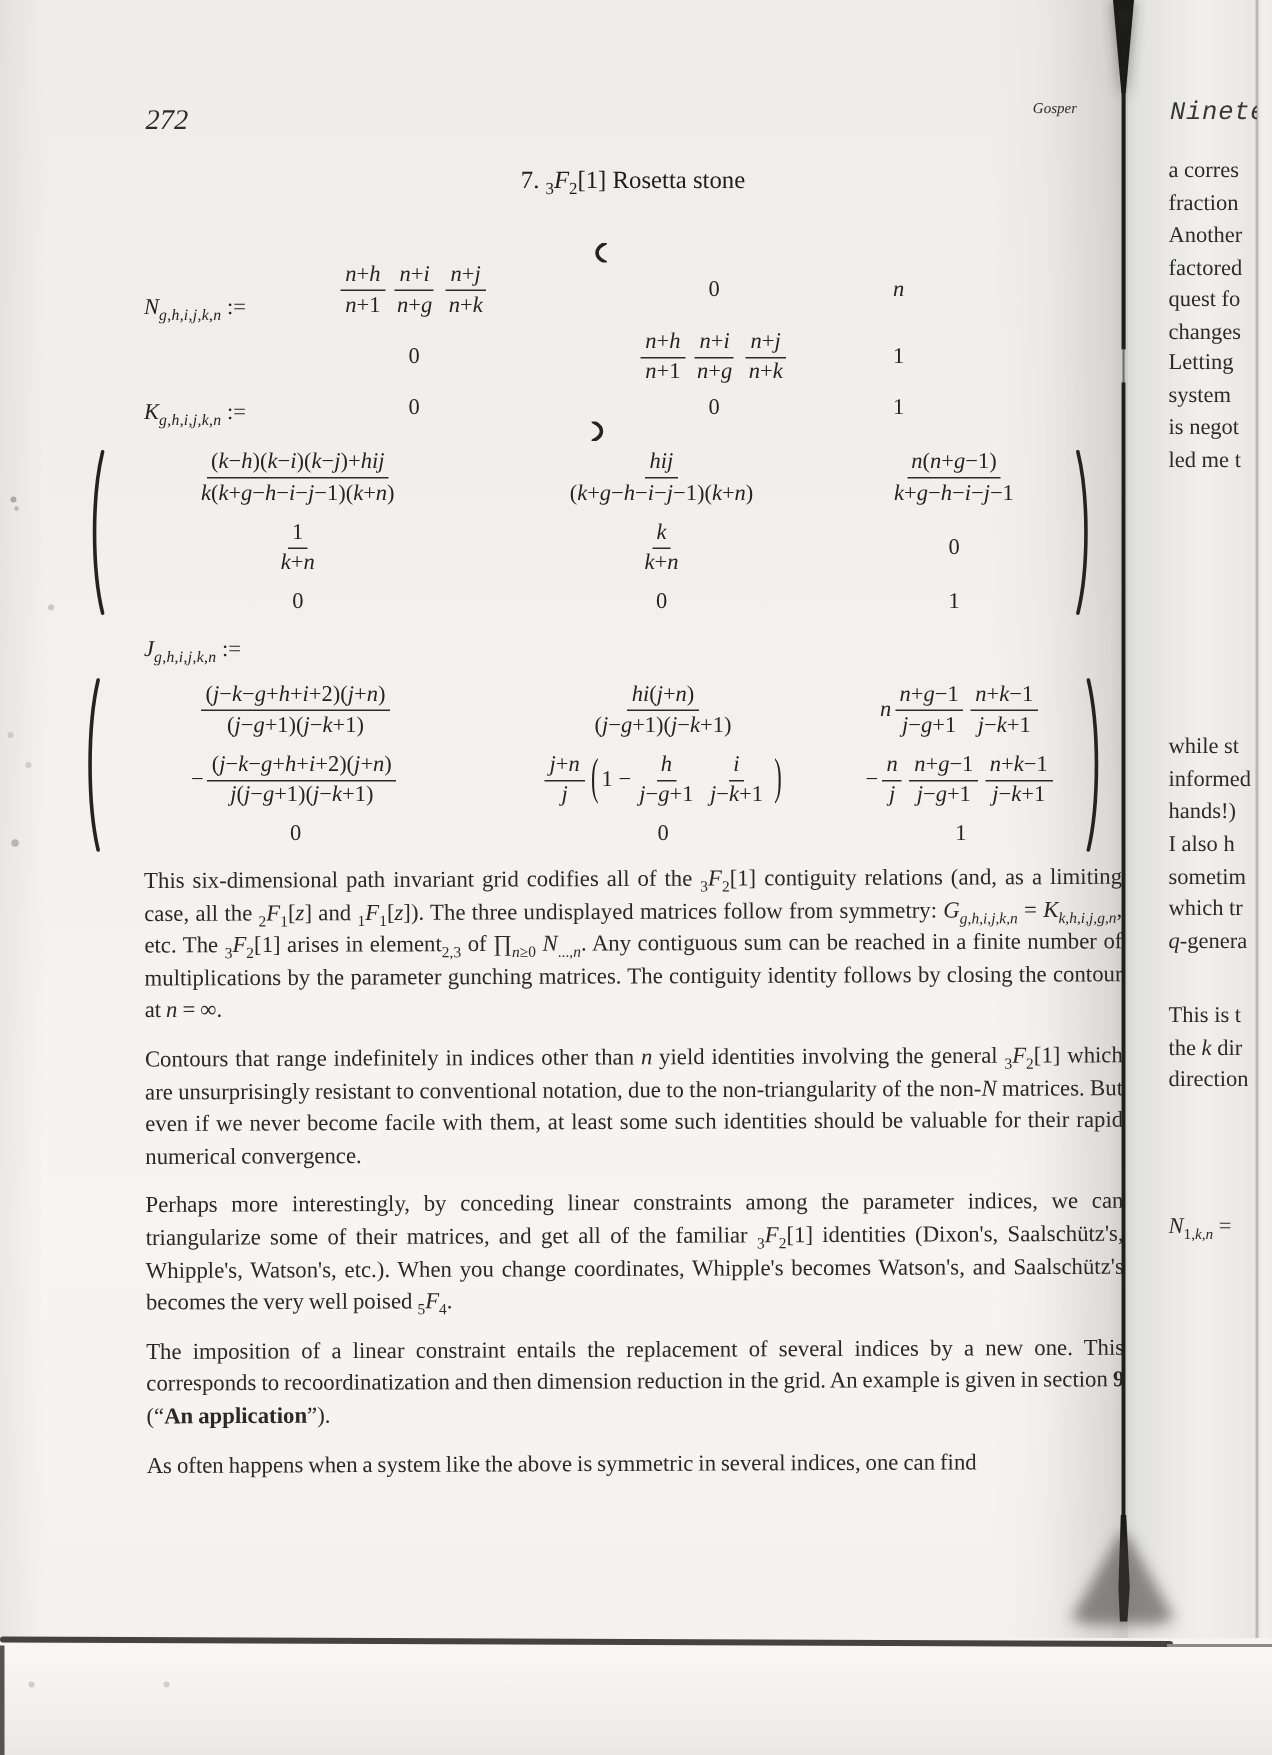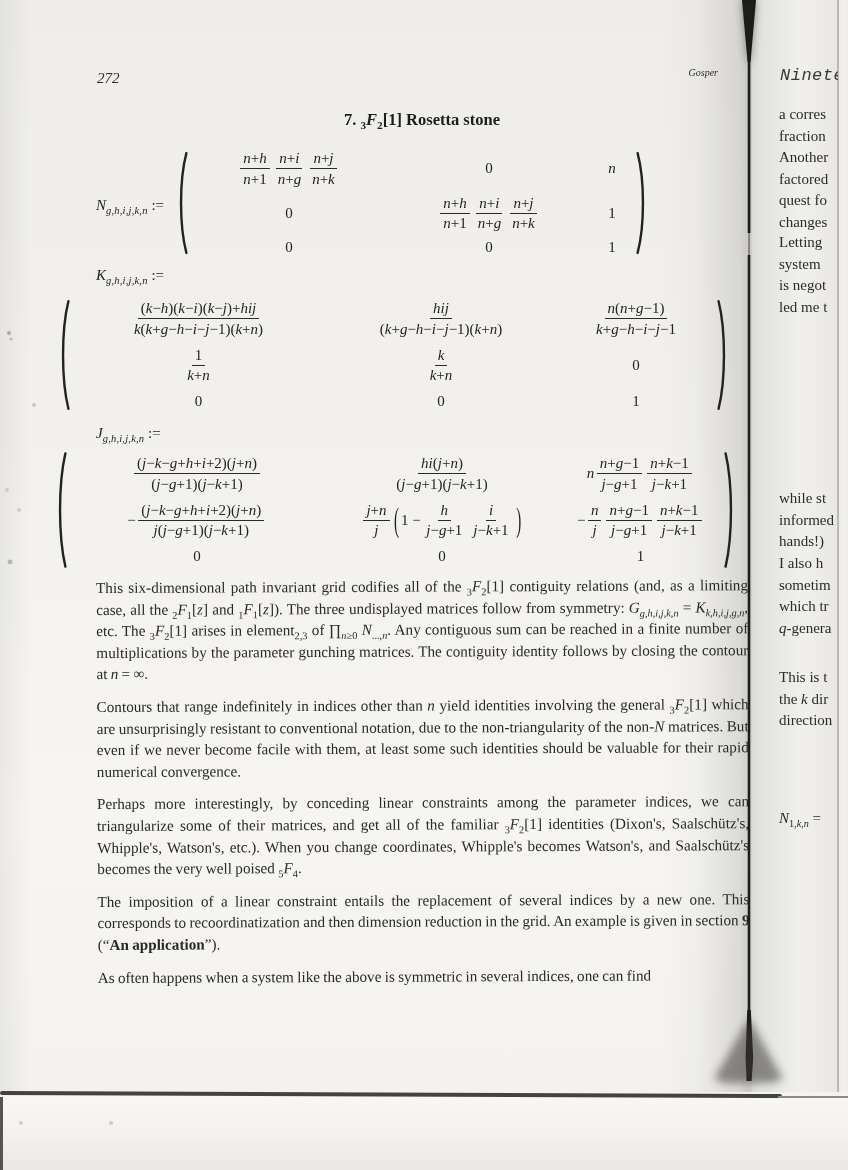--- a/index.html
+++ b/index.html
@@ -21,42 +21,42 @@
         background:linear-gradient(90deg,rgba(0,0,0,0) 0%,rgba(0,0,0,.06) 42%,rgba(0,0,0,.10) 50%,rgba(0,0,0,.05) 60%,rgba(0,0,0,0) 100%);}
   .bindsvg{position:absolute;left:700px;top:0;width:100px;height:1092px;}
   
   .underpage{position:absolute;left:0;top:1096px;width:848px;height:74px;
         background:linear-gradient(180deg,#f8f7f4 0%,#f2f1ee 55%,#e9e8e5 100%);}
   .bottomline{position:absolute;left:0;top:1091px;width:782px;height:4px;background:#45433f;
         transform:rotate(0.22deg);transform-origin:left center;border-radius:2px;}
   .bottomline2{position:absolute;left:778px;top:1096px;width:70px;height:2px;background:#8d8b87;}
   .bottomsliver{position:absolute;left:0;top:1097px;width:3px;height:73px;background:#56544f;}
   
-  .pgnum{position:absolute;left:97px;top:70px;font-style:italic;font-size:15px;color:#2c2c2a;}
+  .pgnum{position:absolute;left:97px;top:70px;font-style:italic;font-size:19px;color:#2c2c2a;}
   .runhead{position:absolute;left:560px;top:67px;width:158px;text-align:right;font-style:italic;font-size:10px;color:#2c2c2a;}
   .title{position:absolute;left:96px;top:99px;width:652px;text-align:center;
-        font-size:16.5px;font-weight:700;color:#1d1d1b;}
+        font-size:16.5px;font-weight:400;color:#1d1d1b;}
   
   .mlabel{position:absolute;font-size:15px;color:#232321;white-space:nowrap;}
   .msub{font-size:10.5px;letter-spacing:.2px;}
   .mxbody{position:absolute;display:flex;align-items:center;}
   .par{width:13px;flex:0 0 13px;}
   .par path{fill:none;stroke:#232321;stroke-width:2.4;vector-effect:non-scaling-stroke;stroke-linecap:round;}
   .mgrid{display:grid;align-items:center;justify-items:center;}
   .ngrid{grid-template-columns:200px 200px 46px;row-gap:7px;}
   .kgrid{grid-template-columns:255px 230px 160px;row-gap:9px;}
   .jgrid{grid-template-columns:258px 232px 165px;row-gap:9px;}
   .cell{display:flex;align-items:center;justify-content:center;font-size:15px;color:#232321;line-height:1.12;}
   .mt{white-space:pre;}
   .fr{display:inline-flex;flex-direction:column;align-items:center;margin:0 2.5px;}
   .fr .nu{padding:0 3px 1.5px;border-bottom:1.4px solid #2a2a28;}
   .fr .de{padding:1.5px 3px 0;}
   .bigb{display:inline-block;transform:scaleY(2.25);font-size:15px;margin:0 2px;}
   .nblock-label{left:96px;top:197px;font-family:Liberation Serif, serif;}
-  .nbody{left:176px;top:150px;}  .nbody .par{height:104px;}
+  .nbody{left:176px;top:162px;flex-direction:column;}  .nbody .par{height:104px;}
   .kblock-label{left:96px;top:267px;}
   .kbody{left:58px;top:299px;}   .kbody .par{height:112px;}
   .jblock-label{left:96px;top:425px;}
   .jbody{left:55px;top:451px;}   .jbody .par{height:118px;}
   
   .bodytext{position:absolute;left:96px;top:577px;width:652px;font-size:15.2px;line-height:21.6px;
         text-align:justify;color:#292927;word-spacing:-0.5px;transform:rotate(-0.25deg);transform-origin:left top;}
   .bodytext p{margin:0 0 11px 0;}
   sub{font-size:68%;line-height:0;}
   i{font-style:italic;}

